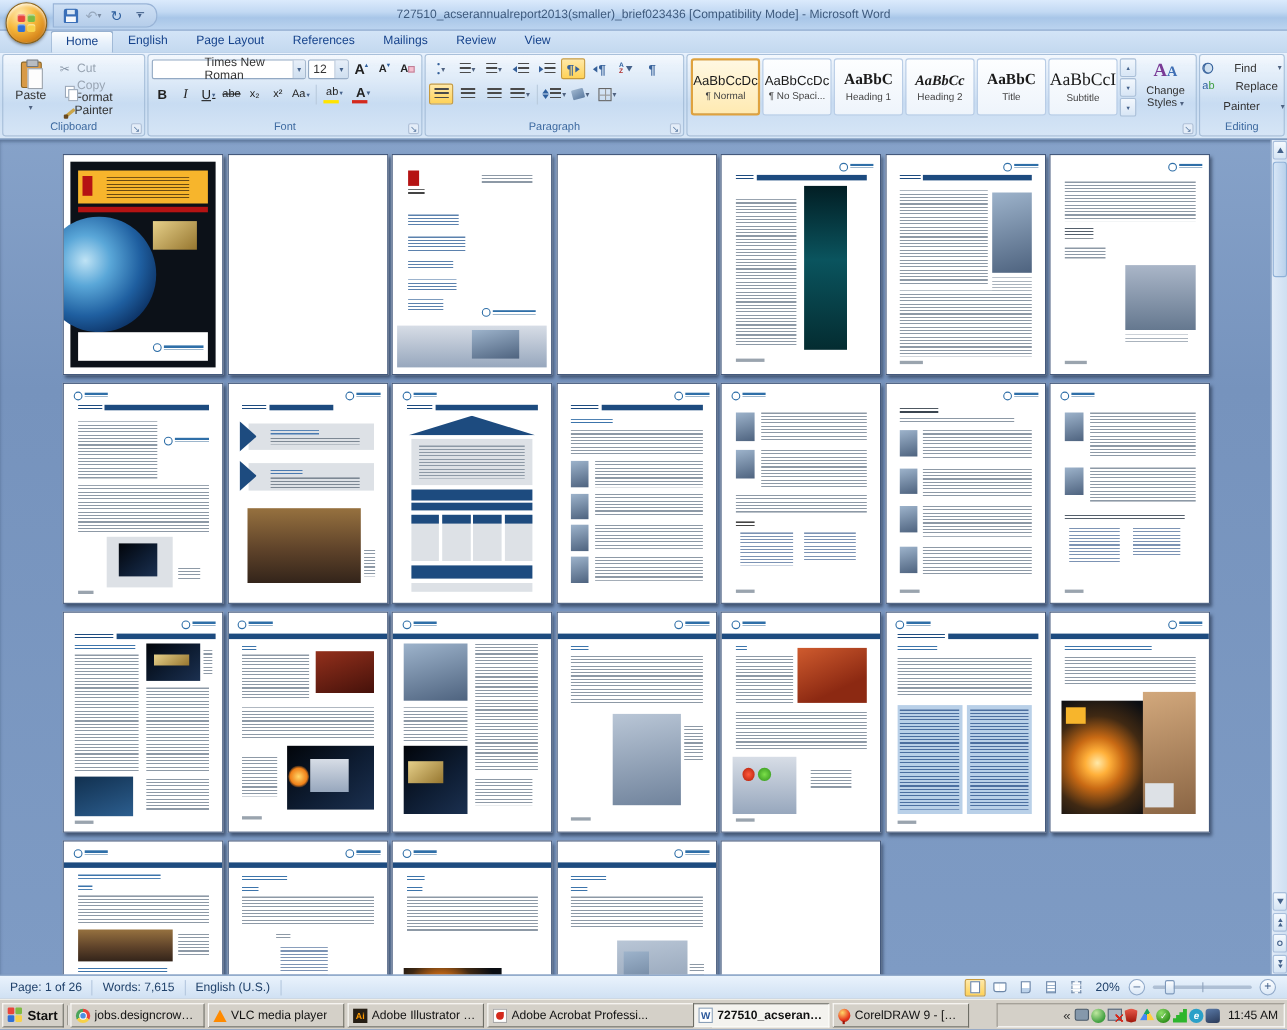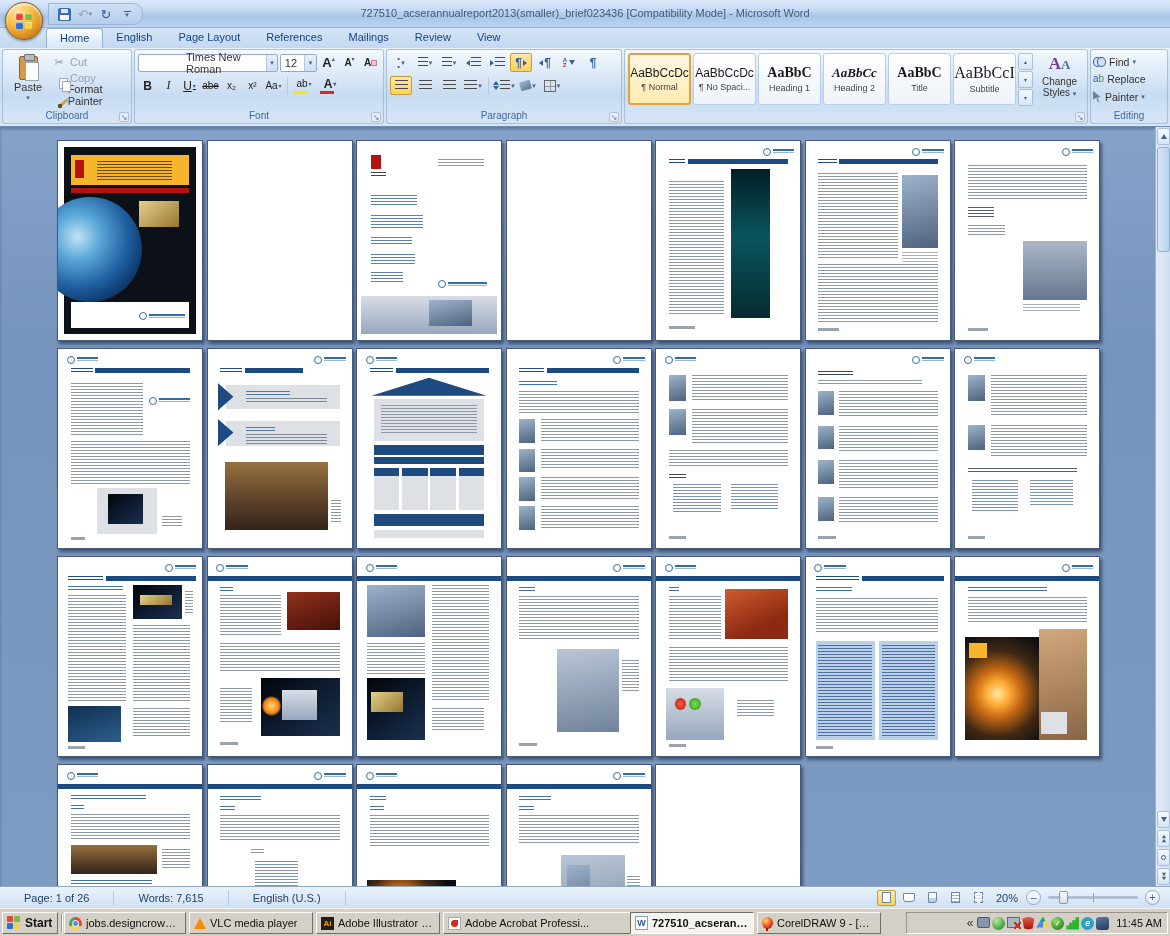--- a/index.html
+++ b/index.html
@@ -128,21 +128,21 @@
   .style-scroll { width:16px; display:flex; flex-direction:column; gap:1px; margin:0 2px; }
   .style-scroll .ssb { height:17px; background:linear-gradient(180deg,#f2f7fd,#d8e6f5); border:1px solid #aabfd8; border-radius:2px;
     font-size:6px; color:#44618a; display:flex; align-items:center; justify-content:center; }
   .change-styles { width:52px; height:56px; display:flex; flex-direction:column; align-items:center; font-size:10px; color:#333; border-radius:3px; padding-top:1px; }
   .aa-ic { font-family:"Liberation Serif",serif; font-weight:bold; line-height:20px; }
   .aa-ic .a1{color:#7a3b96; font-size:17px;} .aa-ic .a2{color:#3f6fb5; font-size:13px;}
   .cs-label { text-align:center; line-height:11px; }
 
   
   .g-edit .gbody { display:flex; flex-direction:column; justify-content:space-between; padding:3px 2px; }
-  .erow { display:flex; align-items:center; gap:3px; height:17px; font-size:10.5px; color:#333; }
+  .erow { display:flex; align-items:center; gap:19px; height:17px; font-size:10.5px; color:#333; }
   .ico-binoc { width:13px; height:9px; position:relative; }
   .ico-binoc::before, .ico-binoc::after { content:""; position:absolute; top:0; width:7px; height:8px; border:1.5px solid #35609a; border-radius:50%; background:#cfe0f0; }
   .ico-binoc::before{left:0;} .ico-binoc::after{right:0;}
   .ico-swap { font-size:10px; line-height:10px; }
   .ico-swap .g1{color:#2e5f9e;} .ico-swap .g2{color:#3f9e3f;}
   .ico-cursor { width:9px; height:11px; background:#6b839f; clip-path:polygon(0 0,85% 55%,48% 58%,68% 100%,52% 100%,38% 62%,0 78%); }
 
   
   .docarea { position:absolute; left:0; top:127px; width:1170px; height:759px;
     background:linear-gradient(180deg,#86a2c9,#7693bd 30%,#7e9bc4); box-shadow:inset 0 2px 3px rgba(20,40,70,.35); overflow:hidden; }
@@ -182,21 +182,21 @@
   .t-dn { width:0; height:0; border-left:3px solid transparent; border-right:3px solid transparent; border-top:5px solid #44618a; }
   .t-sm { transform:scale(.7); margin:-1px 0; }
   .dot { width:5px; height:5px; border:1.5px solid #44618a; border-radius:50%; }
   .sthumb { position:absolute; left:1px; top:20px; width:13px; height:105px;
     background:linear-gradient(90deg,#d7e6f6,#b9d1ec); border:1px solid #8fb0d6; border-radius:3px; }
 
   
   .statusbar { position:absolute; left:0; top:886px; width:1170px; height:22px;
     background:linear-gradient(180deg,#eaf3fc,#cfe0f3); border-top:1px solid #8fa8c8;
     display:flex; align-items:center; font-size:11px; color:#21426b; }
-  .sseg { padding:0 24px; border-right:1px solid #b4c7de; height:14px; line-height:14px;text-align:center; }
+  .sseg { padding:0 9px; border-right:1px solid #b4c7de; height:14px; line-height:14px;text-align:center; }
   .sright { margin-left:auto; display:flex; align-items:center; gap:4px; padding-right:10px; }
   .vbtn { width:19px; height:16px; border:1px solid transparent; border-radius:2px; display:flex; align-items:center; justify-content:center; }
   .vbtn.active { background:linear-gradient(180deg,#ffe9a8,#ffd257); border-color:#c79a3c; }
   .vpage { width:9px; height:11px; background:#fff; border:1px solid #6d87a8; }
   .vpage.book { width:12px; height:9px; border-radius:1px 1px 3px 3px; background:linear-gradient(90deg,#fff 45%,#c8d6e8 50%,#fff 55%); }
   .vpage.web { border-radius:0 0 3px 0; background:linear-gradient(180deg,#fff 60%,#bcd2ea 60%); }
   .vpage.outl { background:repeating-linear-gradient(to bottom,#fff 0 2px,#9ab2cc 2px 3px); }
   .vpage.draft { background:repeating-linear-gradient(to bottom,#fff 0 2px,#d5dfeb 2px 3px); border-style:dashed; }
   .zoomlbl { margin:0 4px; }
   .zbtn { width:15px; height:15px; border-radius:50%; border:1px solid #8fa8c8; background:linear-gradient(180deg,#fdfeff,#dce9f7);

